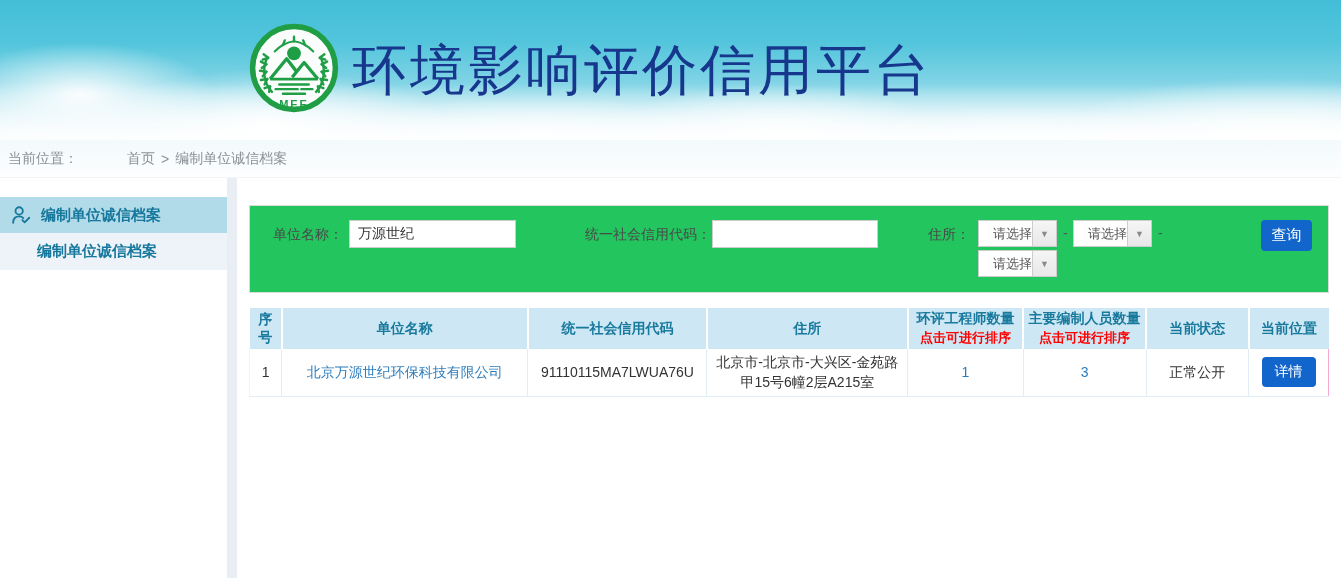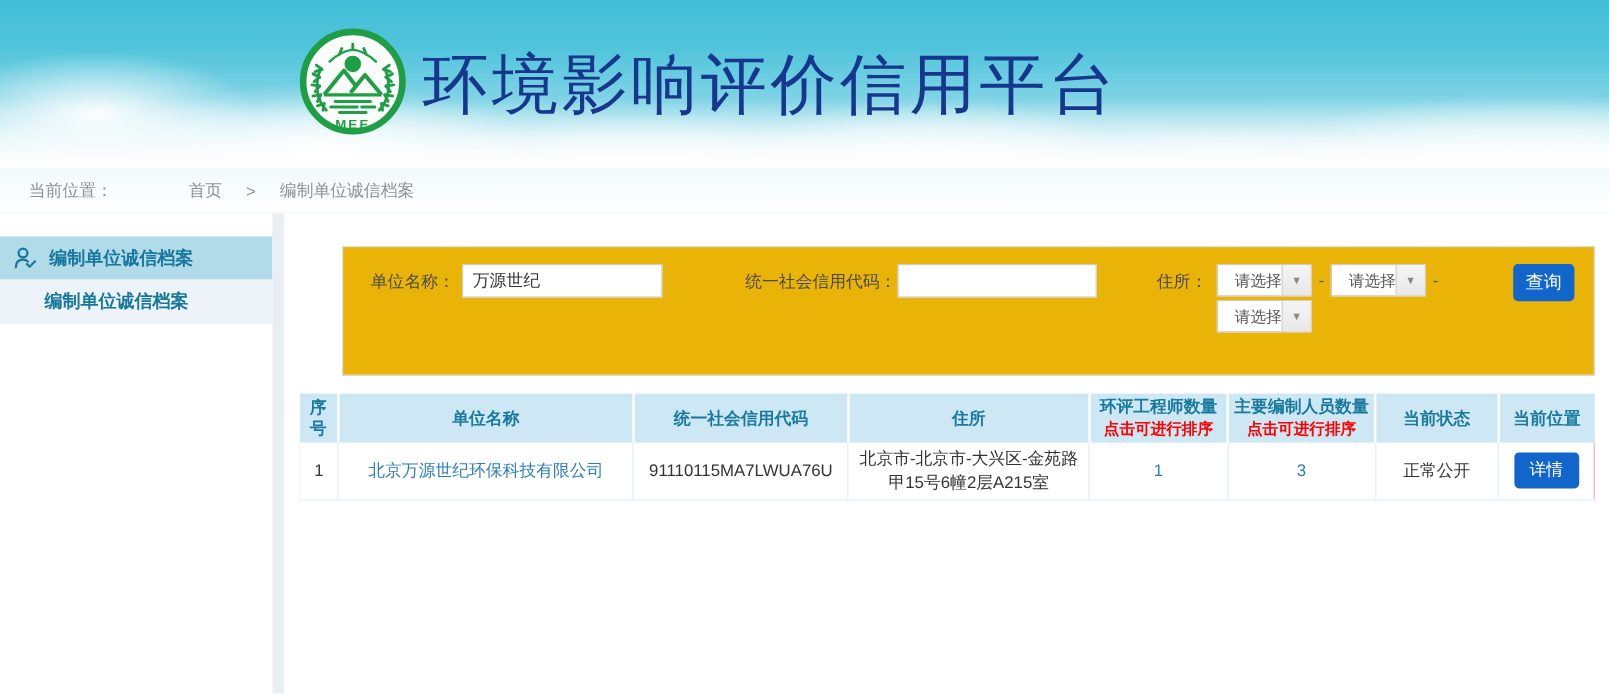--- a/index.html
+++ b/index.html
@@ -17,37 +17,37 @@
       radial-gradient(ellipse 240px 70px at 58% 95%, rgba(255,255,255,.85), rgba(255,255,255,0) 70%),
       radial-gradient(ellipse 280px 75px at 76% 112%,rgba(255,255,255,.90), rgba(255,255,255,0) 70%),
       radial-gradient(ellipse 320px 90px at 95% 100%,rgba(255,255,255,.92), rgba(255,255,255,0) 70%),
       linear-gradient(180deg, rgba(255,255,255,0) 60%, rgba(255,255,255,.85) 96%);
   }
   .logo { position: absolute; left: 248px; top: 22px; width: 92px; height: 92px; }
   .site-title { position: absolute; left: 352px; top: 34px; font-size: 55px; font-weight: 400;
     color: #17378d; letter-spacing: 3px; white-space: nowrap; }
 
   
-  .breadcrumb-bar { height: 38px; display: flex; align-items: center; gap: 20px;
-    padding-left: 24px; font-size: 14px; color: #8b9196;
+  .breadcrumb-bar { height: 38px; display: flex; align-items: center; gap: 6px;
+    padding-left: 8px; font-size: 14px; color: #8b9196;
     background: linear-gradient(180deg, #f2fafc, #fdfeff); border-bottom: 1px solid #f0f4f6; }
   .crumb-link { color: #8b9196; text-decoration: none; cursor: pointer; margin-left: 43px; }
 
   
   .page-body { display: flex; height: 400px; background: #fff; }
   .sidebar { width: 227px; padding-top: 19px; background: #fff; flex: none; }
   .menu-item-active { height: 36px; background: #b2dbe9; color: #17789d; font-weight: bold;
     font-size: 15px; display: flex; align-items: center; gap: 9px; padding-left: 10px; cursor: pointer; }
   .menu-item-sub { height: 37px; background: #edf3f8; color: #17789d; font-weight: bold;
     font-size: 15px; display: flex; align-items: center; padding-left: 37px; cursor: pointer; }
   .divider-strip { width: 10px; background: #e9eef4; flex: none; }
   .main-content { flex: 1; padding: 27px 12px 0 12px; background: #fff; }
 
   
-  .search-panel { position: relative; height: 108px; border: 1px solid #dcdcdc; background: #eab308; margin-left: 36px; }
+  .search-panel { position: relative; height: 88px; border: 1px solid #dcdcdc; background: #22c55e; }
   .f-label { position: absolute; font-size: 14px; color: #4a4a4a; line-height: 28px; top: 14px; }
   .lbl-name   { left: 23px; }
   .lbl-code   { left: 315px; width: 146px; text-align: right; }
   .lbl-addr   { left: 678px; }
   .txt-input { position: absolute; top: 14px; height: 28px; border: 1px solid #ccc;
     font-size: 14px; color: #333; padding: 0 8px; outline: none; }
   .inp-name { left: 99px;  width: 167px; }
   .inp-code { left: 462px; width: 166px; }
   .select-box { position: absolute; width: 79px; height: 27px; border: 1px solid #ccc;
     background: #fff; display: flex; cursor: pointer; text-align: right; }

